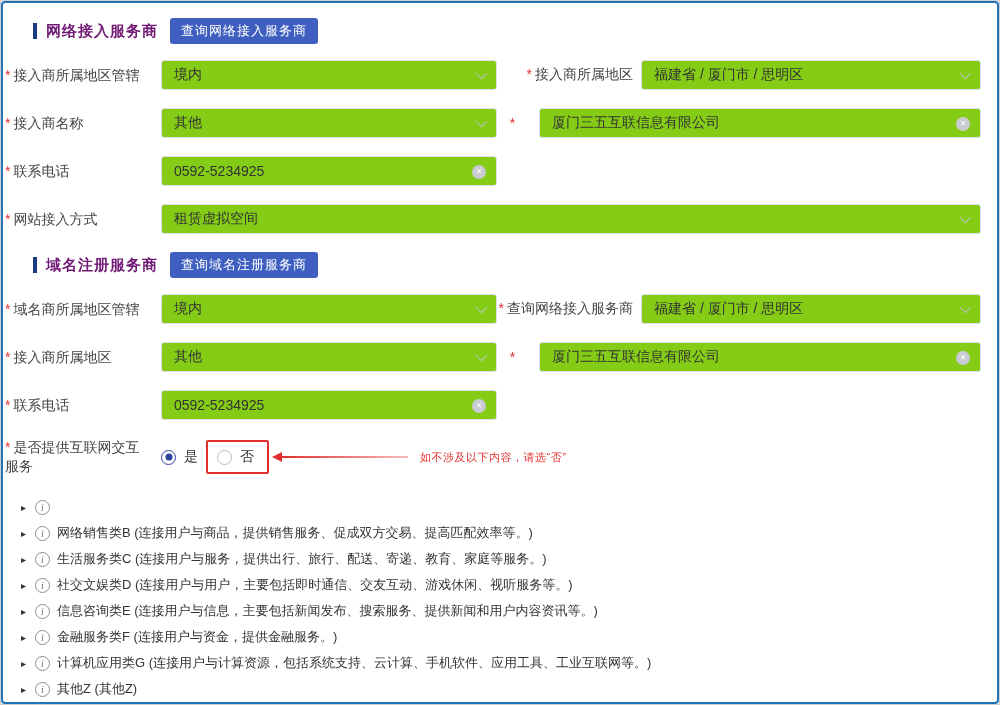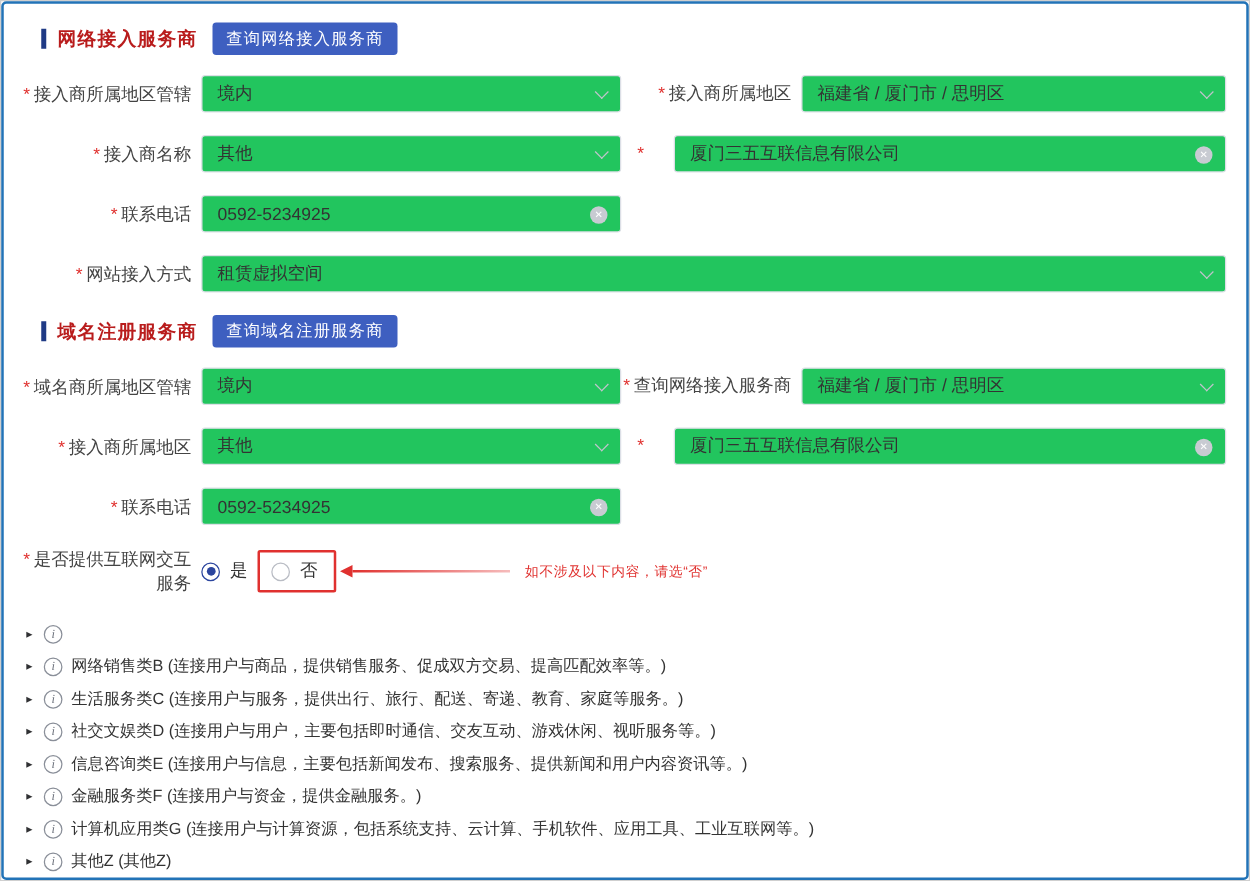--- a/index.html
+++ b/index.html
@@ -10,36 +10,36 @@
   .page {
     width:1000px; height:705px; border:1px solid #cfcfcf; background:#fff;
   }
   .frame {
     width:100%; height:100%; border:2px solid #2273b7; border-radius:4px;
     padding:5px 16px 0 2px; overflow:hidden; background:#fff;
   }
   
   .sec-header { display:flex; align-items:center; margin:10px 0 0 28px; height:26px; }
   .bar { width:4px; height:16px; background:#1f3a85; margin-right:9px; }
-  .sec-title { color:#b91c1c; font-weight:700; font-size:15px; letter-spacing:1px; }
+  .sec-title { color:#701a75; font-weight:700; font-size:15px; letter-spacing:1px; }
   .btn {
     margin-left:12px; background:#3e5fc0; color:#fff; border:none; border-radius:3px;
     font-size:13px; padding:4px 11px; cursor:pointer; font-family:inherit; letter-spacing:1px;
   }
   
   .row { display:flex; align-items:center; margin:0 0 18px 0; }
   .row.first { margin-top:16px; }
   .lbl {
-    width:148px; min-width:148px; text-align:right; font-size:14px; color:#444;
+    width:148px; min-width:148px; font-size:14px; color:#444;
     line-height:19px;
   }
   .star { color:#e0312f; margin-right:3px; font-size:14px; }
   .lbl2 { width:136px; min-width:136px; text-align:right; font-size:14px; color:#444; }
   .ctl { position:relative; height:30px; border:1px solid #dcdfe6; border-radius:3px;
-    background:#22c55e; display:flex; align-items:center; padding:0 30px 0 12px; }
+    background:#84cc16; display:flex; align-items:center; padding:0 30px 0 12px; }
   .ctl .val { font-size:14px; color:#333; white-space:nowrap; }
   .c1 { width:336px; min-width:336px; margin-left:8px; }
   .c2 { flex:1; margin-left:8px; }
   .cfull { flex:1; margin-left:8px; }
   .star-col { width:34px; min-width:34px; text-align:center; }
   .chev {
     position:absolute; right:12px; top:10px; width:8px; height:8px;
     border-right:1.5px solid #c0c4cc; border-bottom:1.5px solid #c0c4cc;
     transform:rotate(45deg) translateY(-2px);
   }

